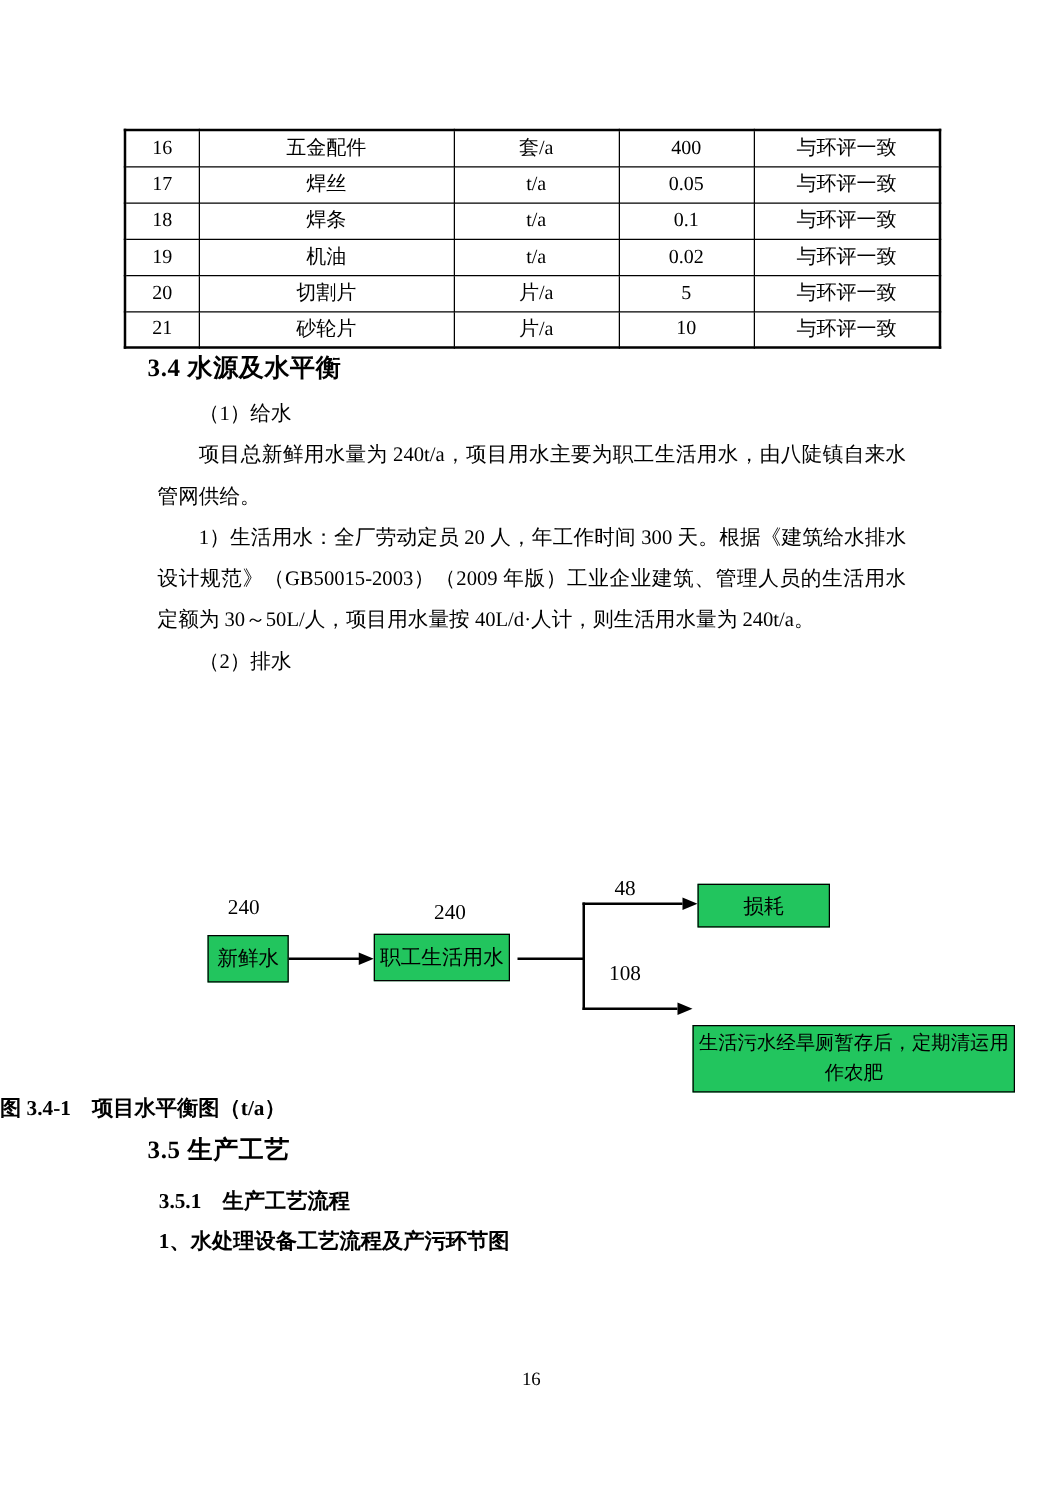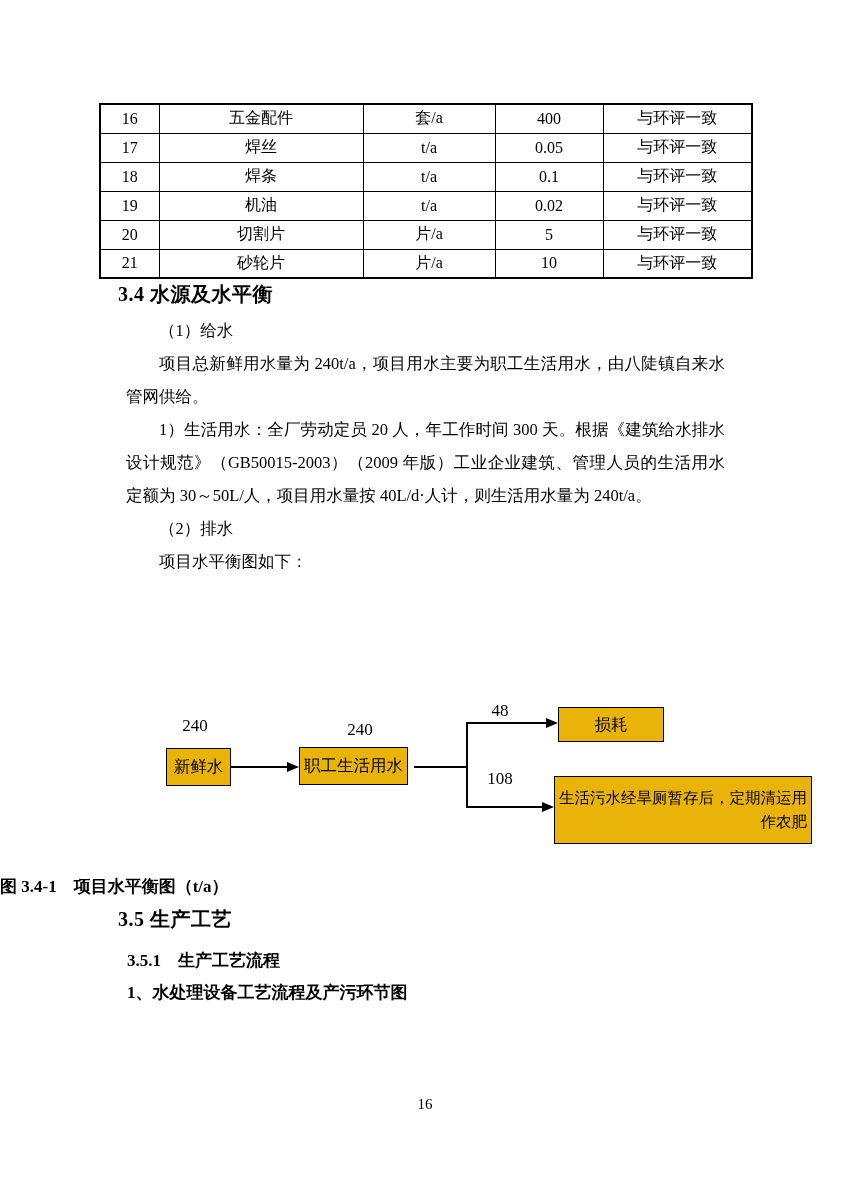--- a/index.html
+++ b/index.html
@@ -25,23 +25,23 @@
 
   
   .para-block {
     position:absolute; left:126px; top:314px; width:599px;
     font-size:16.5px; line-height:33px; text-align:justify;
   }
   .para-block p { text-indent:2em; margin:0; }
 
   
   .dbox {
-    position:absolute; border:1.5px solid #000; background:#eab308;
+    position:absolute; border:1.5px solid #000; background:#22c55e;
     display:flex; align-items:center; justify-content:center;
-    font-size:16.5px; text-align:right;
+    font-size:16.5px; text-align:center;
   }
   .dbox.small-text { font-size:15.5px; line-height:24px; padding:0 4px; }
   .dlabel { position:absolute; font-size:17px; text-align:center; }
   .hline { position:absolute; height:2px; background:#000; }
   .vline { position:absolute; width:2px;  background:#000; }
   .arrow-r {
     position:absolute; width:0; height:0;
     border-top:5px solid transparent; border-bottom:5px solid transparent;
     border-left:12px solid #000;
   }
@@ -112,21 +112,20 @@
   </tbody>
 </table>
 
 <div class="h-major" style="top:281px">3.4 水源及水平衡</div>
 
 <div class="para-block">
   <p>（1）给水</p>
   <p>项目总新鲜用水量为 240t/a，项目用水主要为职工生活用水，由八陡镇自来水管网供给。</p>
   <p>1）生活用水：全厂劳动定员 20 人，年工作时间 300 天。根据《建筑给水排水设计规范》（GB50015-2003）（2009 年版）工业企业建筑、管理人员的生活用水定额为 30～50L/人，项目用水量按 40L/d·人计，则生活用水量为 240t/a。</p>
   <p>（2）排水</p>
-  <p>项目水平衡图如下：</p>
 </div>
 
 <div>
   <div class="dlabel" style="left:165px; top:716px; width:60px">240</div>
   <div class="dbox" style="left:166px; top:748px; width:65px; height:38px">新鲜水</div>
 
   <div class="hline" style="left:231px; top:766px; width:57px"></div>
   <div class="arrow-r" style="left:287px; top:762px"></div>
 
   <div class="dlabel" style="left:330px; top:720px; width:60px">240</div>
@@ -136,21 +135,21 @@
   <div class="vline" style="left:466px; top:722px; height:86px"></div>
 
   <div class="dlabel" style="left:480px; top:701px; width:40px">48</div>
   <div class="hline" style="left:466px; top:722px; width:80px"></div>
   <div class="arrow-r" style="left:546px; top:718px"></div>
   <div class="dbox" style="left:558px; top:707px; width:106px; height:35px">损耗</div>
 
   <div class="dlabel" style="left:477px; top:769px; width:46px">108</div>
   <div class="hline" style="left:466px; top:806px; width:76px"></div>
   <div class="arrow-r" style="left:542px; top:802px"></div>
-  <div class="dbox small-text" style="left:554px; top:776px; width:258px; height:68px">生活污水经旱厕暂存后，定期清运用作农肥</div>
+  <div class="dbox small-text" style="left:554px; top:820px; width:258px; height:54px">生活污水经旱厕暂存后，定期清运用作农肥</div>
 </div>
 
 <div class="caption">图 3.4-1　项目水平衡图（t/a）</div>
 
 <div class="h-major" style="top:906px">3.5 生产工艺</div>
 <div class="h-sub" style="top:949px">3.5.1　生产工艺流程</div>
 <div class="h-sub" style="top:981px">1、水处理设备工艺流程及产污环节图</div>
 
 <div class="pagenum">16</div>
 

